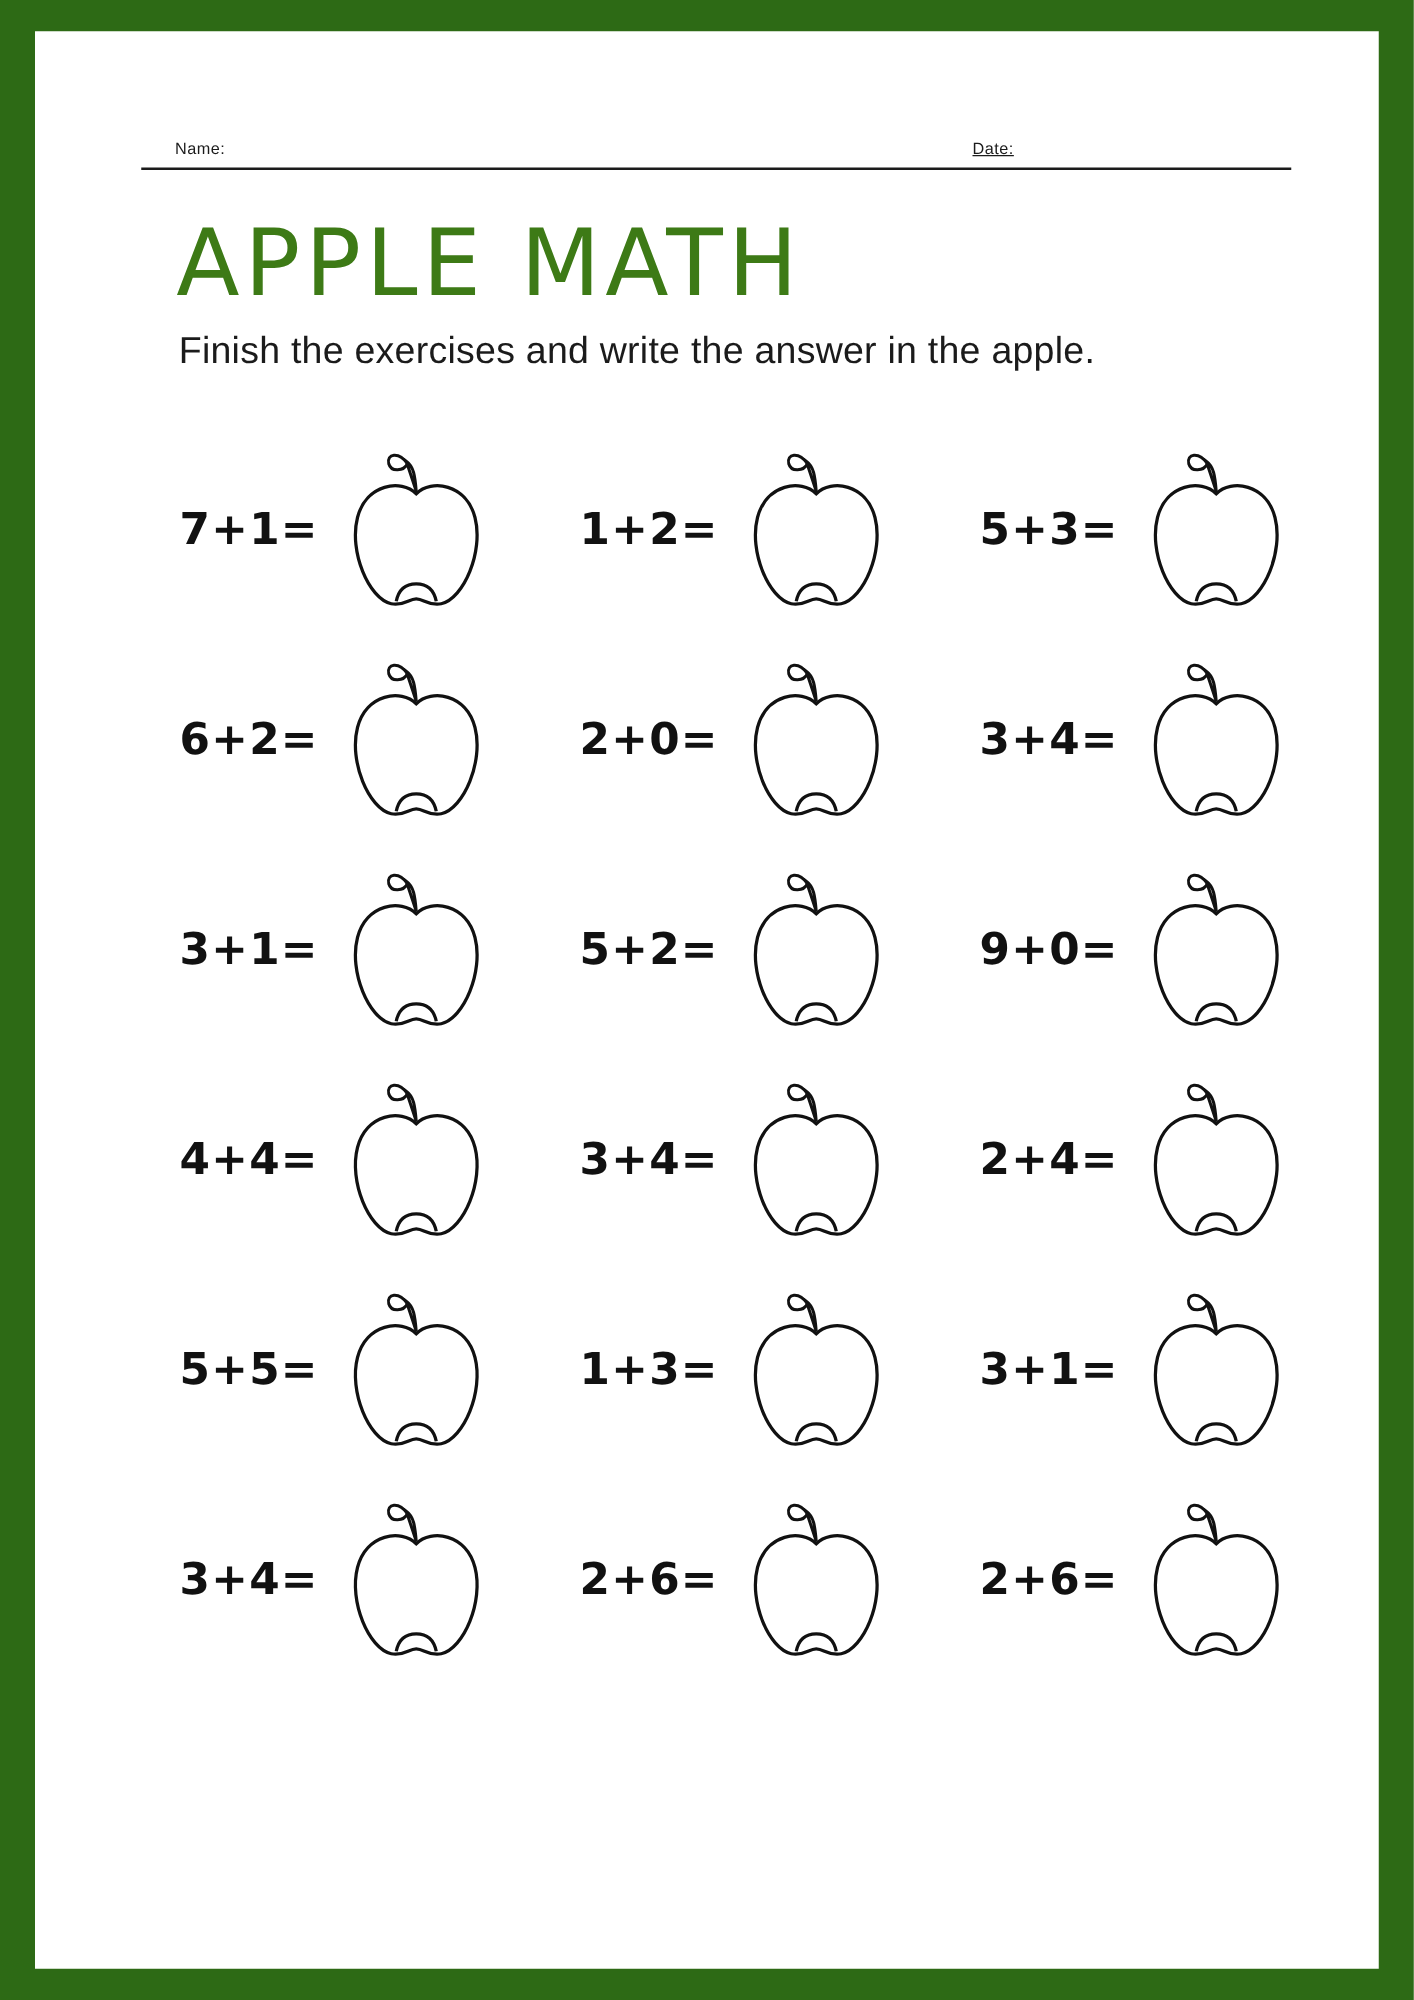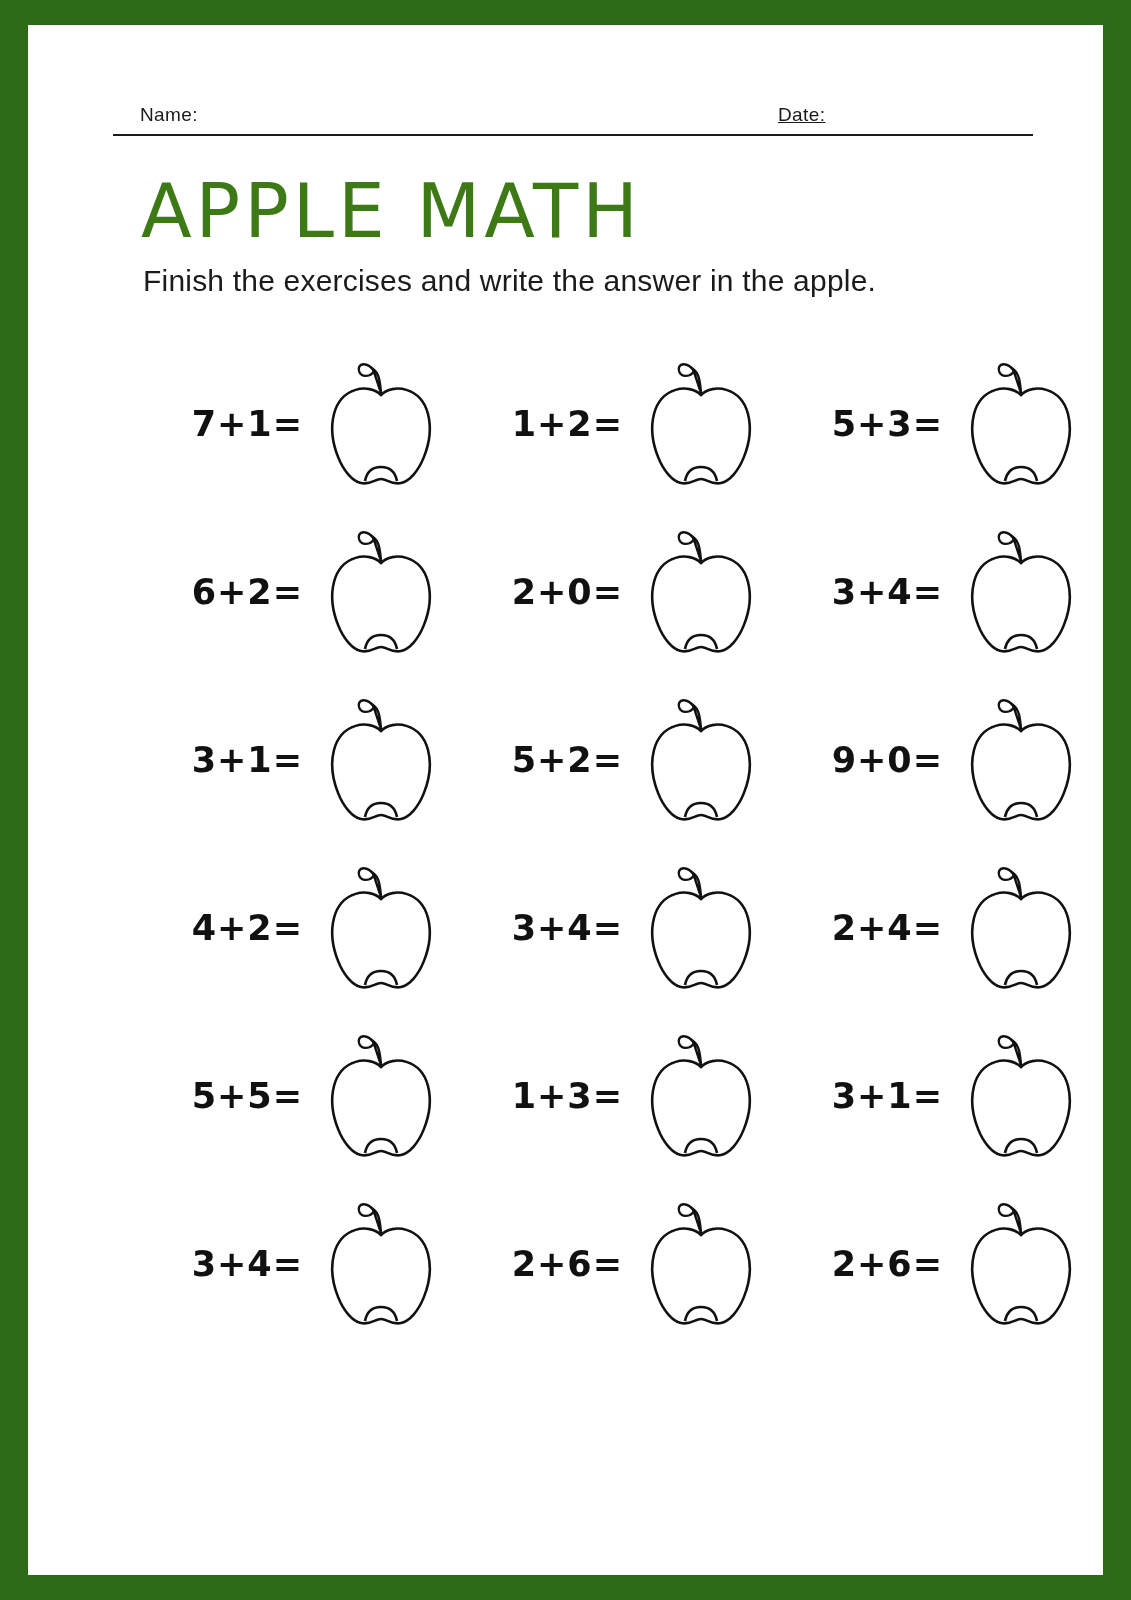--- a/index.html
+++ b/index.html
@@ -31,21 +31,21 @@
   
   .name-date-row {
     position: relative;
     height: 44px;
     border-bottom: 2px solid #1b1b1b;
     width: 920px;
   }
   .field-label {
     position: absolute;
     bottom: 8px;
-    font-size: 19px;
+    font-size: 13px;
     color: #1b1b1b;
     letter-spacing: 0.4px;
   }
   .field-label.name { left: 27px; }
   .field-label.date { left: 665px; text-decoration: underline; }
 
   
   .title {
     margin-top: 38px;
     margin-left: 28px;
@@ -69,21 +69,21 @@
     margin-top: 42px;
     margin-left: 12px;
     display: grid;
     grid-template-columns: repeat(3, 320px);
     grid-auto-rows: 168px;
     column-gap: 0px;
   }
   .cell {
     display: flex;
     align-items: center;
-    justify-content: flex-end;
+    justify-content: flex-start;
   }
   .expr {
     font-family: "DejaVu Sans", sans-serif;
     font-weight: 700;
     font-size: 35px;
     color: #111111;
     width: 130px;
     text-align: right;
     padding-right: 14px;
     letter-spacing: 1px;
@@ -214,21 +214,21 @@
           <svg viewBox="0 0 128 130" width="128" height="130" xmlns="http://www.w3.org/2000/svg">
             <path d="M64 34 C60 22 58 16 56 10 C62 14 63 22 64 34 Z" fill="none" stroke="#111" stroke-width="2.4" stroke-linecap="round"></path>
             <path d="M57 12 C50 2 40 4 42 12 C44 19 54 18 57 12 Z" fill="none" stroke="#111" stroke-width="2.4"></path>
             <path d="M64 36 C52 24 24 28 17 55 C10 82 26 120 44 124 C54 126 58 120 64 120 C70 120 74 126 84 124 C102 120 118 82 111 55 C104 28 76 24 64 36 Z" fill="none" stroke="#111" stroke-width="2.6"></path>
             <path d="M48 122 C50 112 56 108 64 108 C72 108 78 112 80 122" fill="none" stroke="#111" stroke-width="2.6"></path>
           </svg>
         </span>
       </div>
 
       <div class="cell">
-        <span class="expr">4+2=</span>
+        <span class="expr">4+4=</span>
         <span class="apple">
           <svg viewBox="0 0 128 130" width="128" height="130" xmlns="http://www.w3.org/2000/svg">
             <path d="M64 34 C60 22 58 16 56 10 C62 14 63 22 64 34 Z" fill="none" stroke="#111" stroke-width="2.4" stroke-linecap="round"></path>
             <path d="M57 12 C50 2 40 4 42 12 C44 19 54 18 57 12 Z" fill="none" stroke="#111" stroke-width="2.4"></path>
             <path d="M64 36 C52 24 24 28 17 55 C10 82 26 120 44 124 C54 126 58 120 64 120 C70 120 74 126 84 124 C102 120 118 82 111 55 C104 28 76 24 64 36 Z" fill="none" stroke="#111" stroke-width="2.6"></path>
             <path d="M48 122 C50 112 56 108 64 108 C72 108 78 112 80 122" fill="none" stroke="#111" stroke-width="2.6"></path>
           </svg>
         </span>
       </div>
 

